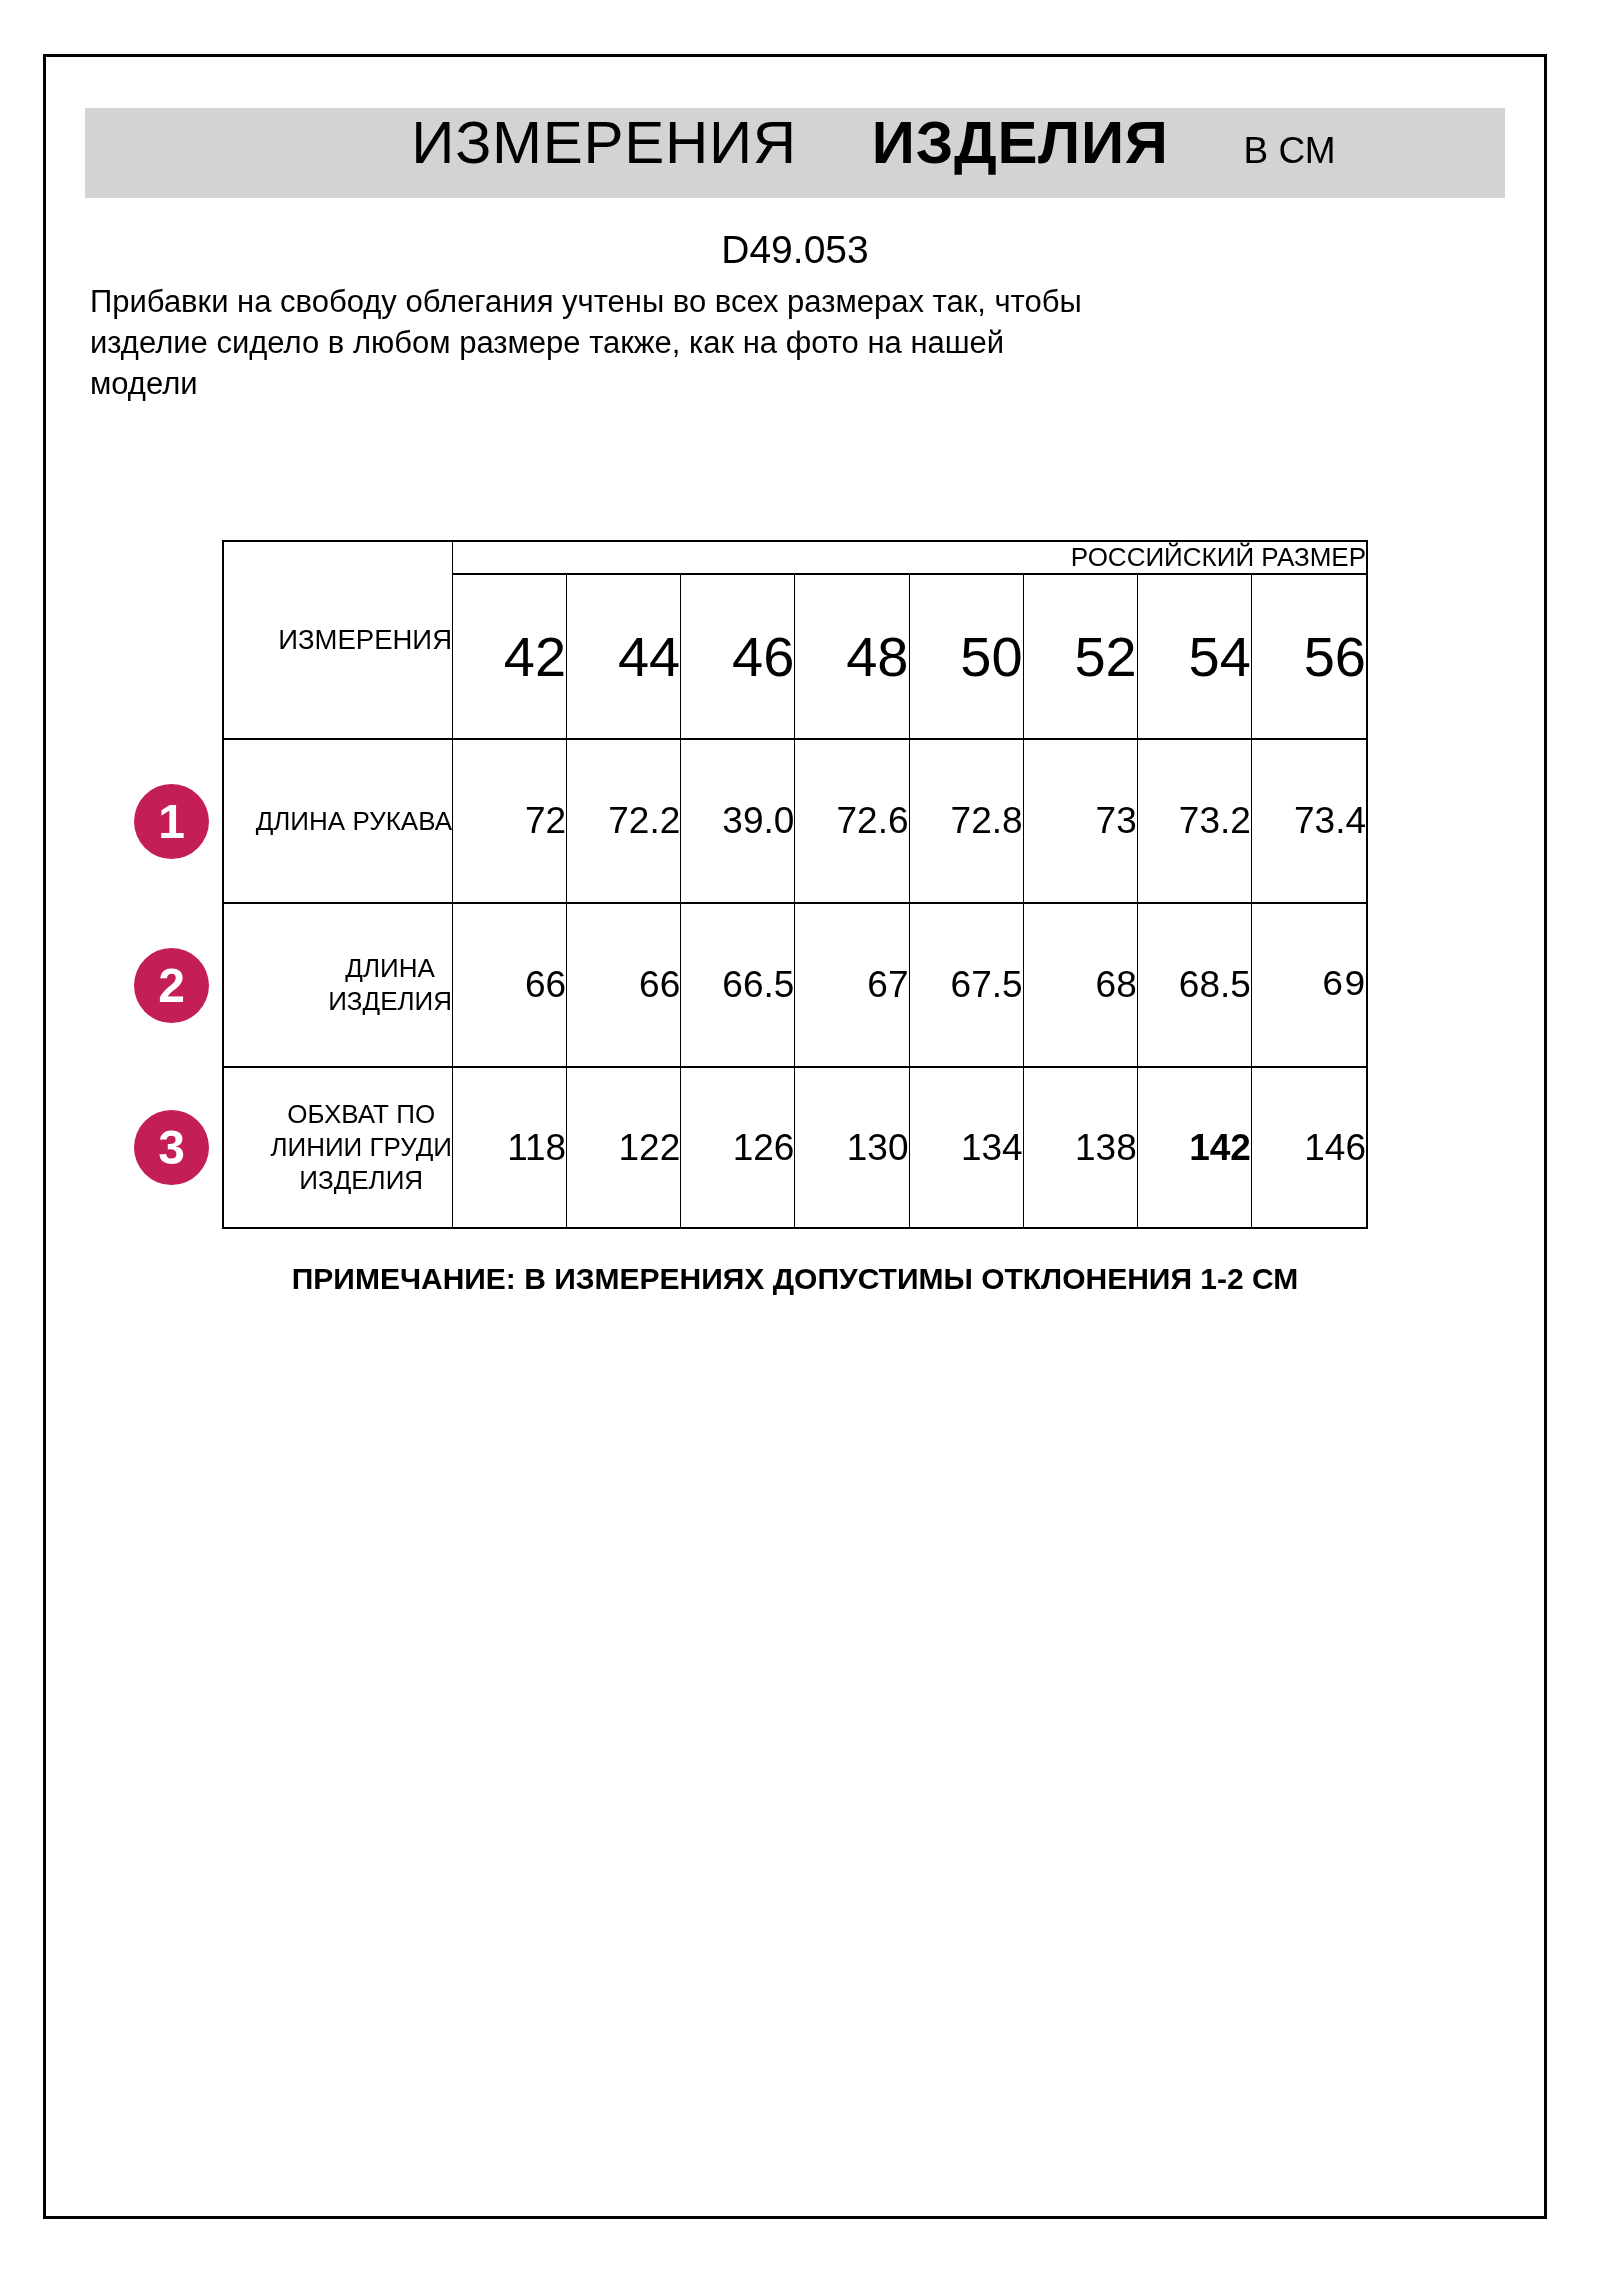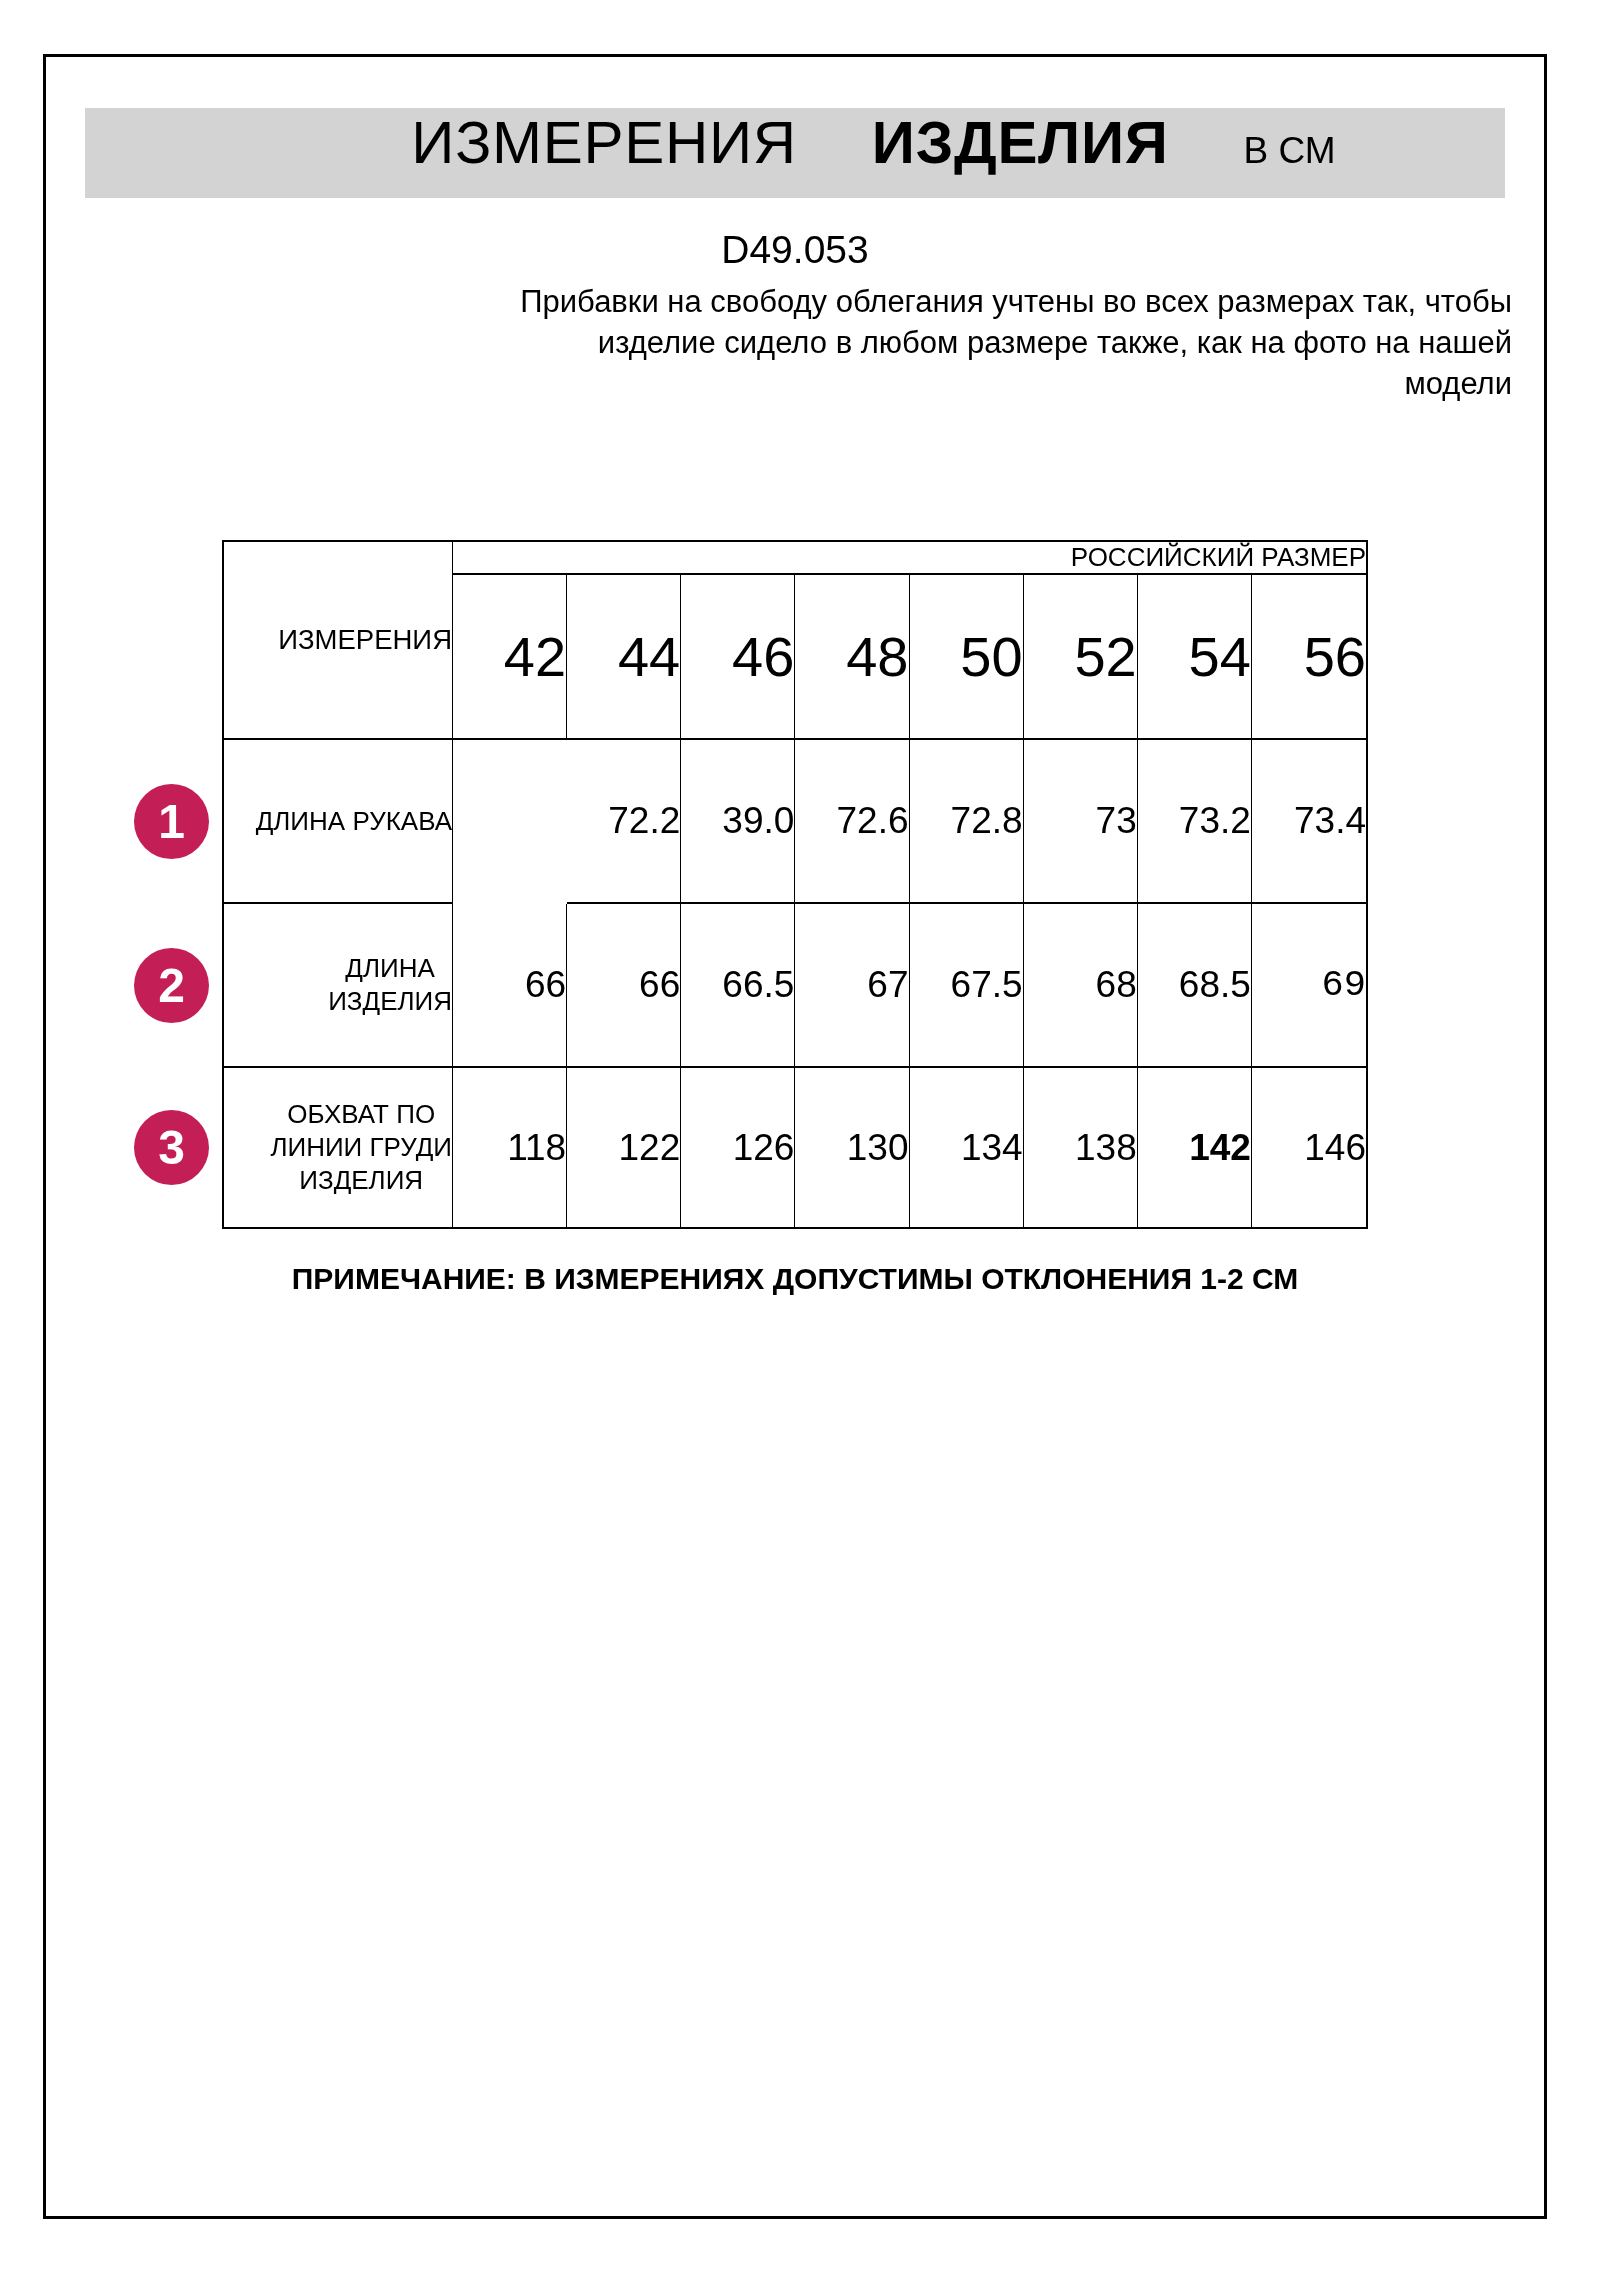--- a/index.html
+++ b/index.html
@@ -21,21 +21,21 @@
   .title-main{font-size:60px;font-weight:400;letter-spacing:0.7px;white-space:nowrap;}
   .title-secondary{font-size:60px;font-weight:700;letter-spacing:0.7px;white-space:nowrap;}
   .title-unit{font-size:37px;font-weight:400;white-space:nowrap;}
   
   .code{
     position:absolute;left:0;top:228px;width:1590px;
     text-align:center;font-size:39px;font-weight:400;
   }
   
   .intro{
-    position:absolute;left:72px;top:281px;width:1440px;text-align:right;
+    position:absolute;left:90px;top:281px;width:1440px;text-align:left;
   }
   .intro span{
     display:inline-block;white-space:pre-line;font-size:31px;line-height:41px;font-weight:400;
   }
   
   .size-table{
     position:absolute;left:222px;top:540px;width:1146px;height:689px;
     border:2px solid #000;box-sizing:border-box;background:#fff;
     display:grid;
     grid-template-columns:229px repeat(8,1fr);
@@ -102,20 +102,21 @@
   <div class="cell size-num bR bB" style="grid-column:2;grid-row:2;">42</div>
   <div class="cell size-num bR bB" style="grid-column:3;grid-row:2;">44</div>
   <div class="cell size-num bR bB" style="grid-column:4;grid-row:2;">46</div>
   <div class="cell size-num bR bB" style="grid-column:5;grid-row:2;">48</div>
   <div class="cell size-num bR bB" style="grid-column:6;grid-row:2;">50</div>
   <div class="cell size-num bR bB" style="grid-column:7;grid-row:2;">52</div>
   <div class="cell size-num bR bB" style="grid-column:8;grid-row:2;">54</div>
   <div class="cell size-num bB" style="grid-column:9;grid-row:2;">56</div>
 
   <div class="cell row-label bR bB" style="grid-column:1;grid-row:3;">ДЛИНА РУКАВА</div>
+  <div class="cell val bR bB" style="grid-column:2;grid-row:3;">72</div>
   <div class="cell val bR bB" style="grid-column:3;grid-row:3;">72.2</div>
   <div class="cell val bR bB" style="grid-column:4;grid-row:3;">39.0</div>
   <div class="cell val bR bB" style="grid-column:5;grid-row:3;">72.6</div>
   <div class="cell val bR bB" style="grid-column:6;grid-row:3;">72.8</div>
   <div class="cell val bR bB" style="grid-column:7;grid-row:3;">73</div>
   <div class="cell val bR bB" style="grid-column:8;grid-row:3;">73.2</div>
   <div class="cell val bB" style="grid-column:9;grid-row:3;">73.4</div>
 
   <div class="cell row-label bR bB" style="grid-column:1;grid-row:4;">ДЛИНА
 ИЗДЕЛИЯ</div>

